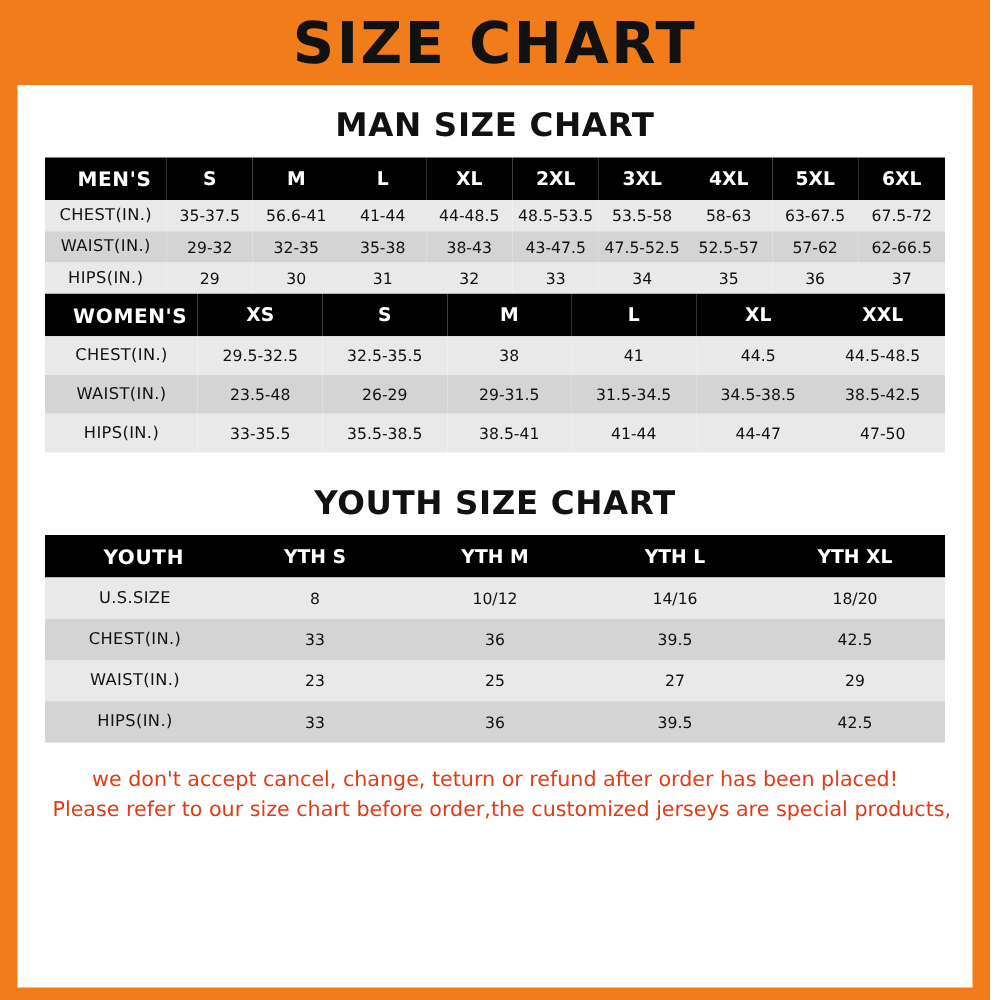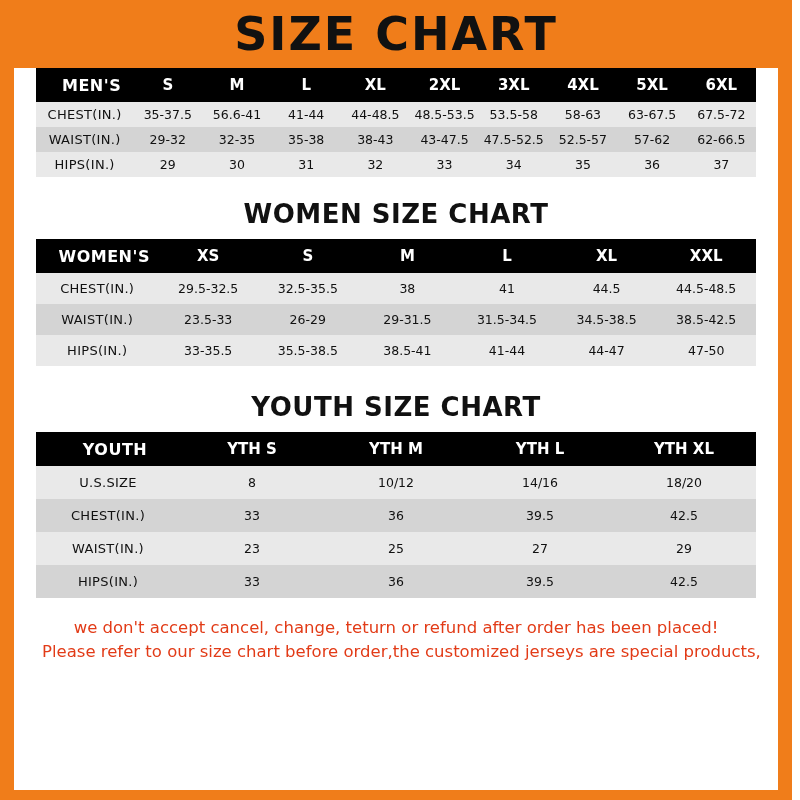--- a/index.html
+++ b/index.html
@@ -127,20 +127,21 @@
 <body>
 
 <div class="page">
 
   <div class="banner">
     <div class="banner-title">SIZE CHART</div>
   </div>
 
   <div class="content">
 
+    <div class="section-title">MAN SIZE CHART</div>
     <table class="chart men">
       <colgroup>
         <col class="c0">
           <col>
           <col>
           <col>
           <col>
           <col>
           <col>
           <col>
@@ -194,21 +195,20 @@
           <td>32</td>
           <td>33</td>
           <td>34</td>
           <td>35</td>
           <td>36</td>
           <td>37</td>
         </tr>
       </tbody>
     </table>
 
-    <div class="section-title women">WOMEN SIZE CHART</div>
     <table class="chart women-tbl">
       <colgroup>
         <col class="c0">
           <col>
           <col>
           <col>
           <col>
           <col>
           <col>
       </colgroup>
@@ -228,21 +228,21 @@
           <td class="rowhead">CHEST(IN.)</td>
           <td>29.5-32.5</td>
           <td>32.5-35.5</td>
           <td>38</td>
           <td>41</td>
           <td>44.5</td>
           <td>44.5-48.5</td>
         </tr>
         <tr class="band-dark">
           <td class="rowhead">WAIST(IN.)</td>
-          <td>23.5-33</td>
+          <td>23.5-48</td>
           <td>26-29</td>
           <td>29-31.5</td>
           <td>31.5-34.5</td>
           <td>34.5-38.5</td>
           <td>38.5-42.5</td>
         </tr>
         <tr class="band-light">
           <td class="rowhead">HIPS(IN.)</td>
           <td>33-35.5</td>
           <td>35.5-38.5</td>

